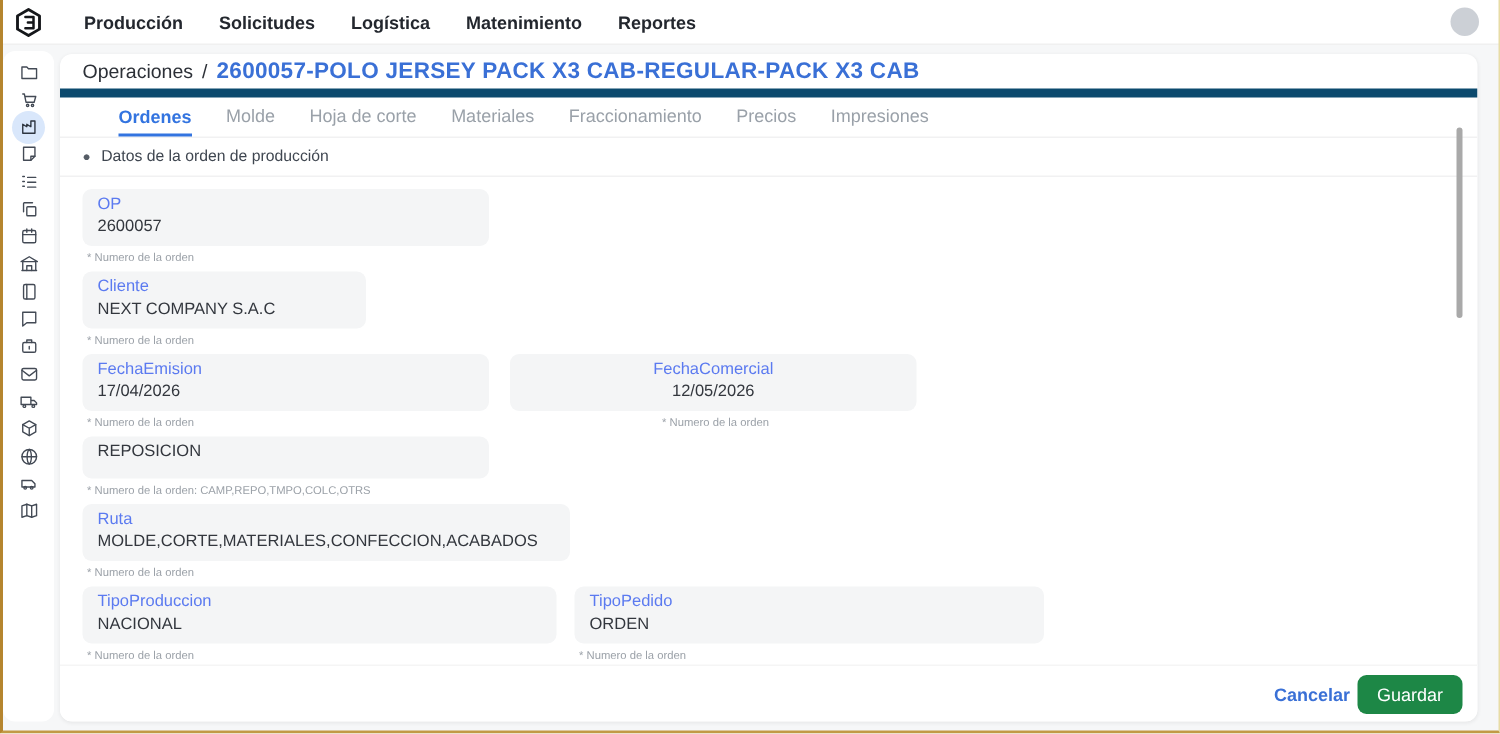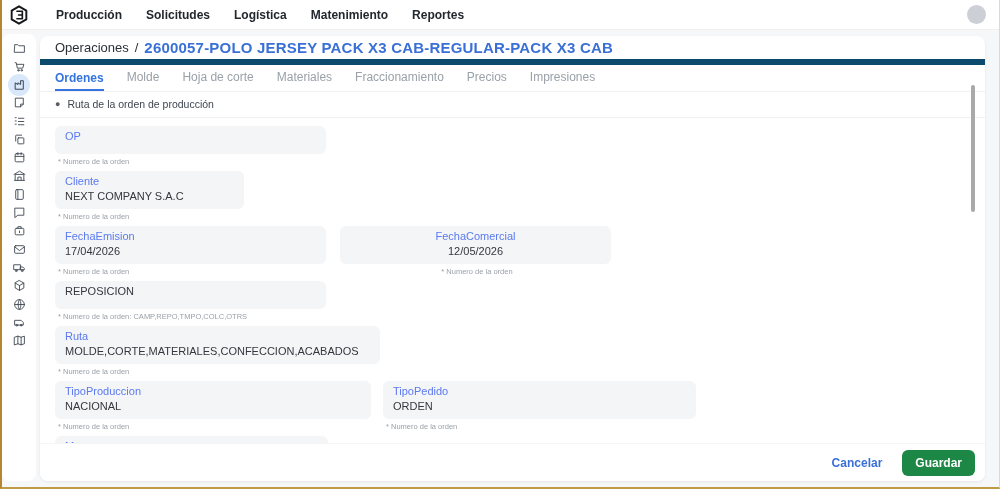--- a/index.html
+++ b/index.html
@@ -35,40 +35,40 @@
     border-radius:8px; box-shadow:0 1px 3px rgba(0,0,0,0.07); overflow:hidden; z-index:3; }
   .breadcrumb { height:29px; display:flex; align-items:center; gap:6px; padding:0 15px;
     border-bottom:6px solid #0c4a6e; font-size:13px; color:#2c3037; }
   .crumb-section { cursor:pointer; }
   .crumb-sep { color:#2c3037; }
   .crumb-link { color:#3a70d6; font-weight:700; font-size:15px; letter-spacing:0.2px;
     text-decoration:none; cursor:pointer; white-space:nowrap; }
   .tabs { display:flex; gap:23px; padding:0 15px; height:27px; align-items:flex-end;
     border-bottom:1px solid #f1f1f2; }
   .tab { font-size:12px; color:#9aa1a9; padding-bottom:7px; cursor:pointer; white-space:nowrap; }
-  .tab.active { color:#3374e0; font-weight:700; border-bottom:2.5px solid #3374e0; padding-bottom:4.5px; }
+  .tab.active { color:#3374e0; font-weight:700; border-bottom:2.5px solid #3374e0; padding-bottom:4.5px;margin-left:24px; }
   .section-header { display:flex; align-items:center; gap:7px; padding:6px 15px 7px;
     border-bottom:1px solid #f1f1f2; font-size:10.5px; color:#3f4650; }
   .bullet { font-size:9px; color:#565d66; line-height:1; }
 
   .form-area { padding:8px 15px 0; }
   .form-row { display:flex; align-items:flex-start; }
   .field-block { margin-bottom:5px; }
   .field-box { background:#f4f5f6; border-radius:6px; padding:4px 10px 5px; min-height:28px; cursor:text; }
   .field-label { font-size:11px; color:#5b7af0; margin-bottom:2px; line-height:1.2; }
   .field-value { font-size:11px; color:#33373e; line-height:1.25; white-space:nowrap; }
   .field-helper { font-size:7.5px; color:#9ba1a8; margin:3px 0 0 3px; line-height:1.2; }
 
   .panel-footer { position:absolute; bottom:0; left:0; right:0; height:38px; background:#ffffff;
     border-top:1px solid #f5f5f5; display:flex; align-items:center; justify-content:flex-end;
-    gap:20px; padding-right:10px; }
+    gap:5px; padding-right:10px; }
   .btn-cancel { background:none; border:none; color:#3a70d6; font-size:12px; font-weight:700;
     cursor:pointer; font-family:inherit; }
   .btn-save { background:#1d8746; color:#ffffff; border:none; border-radius:6px; font-size:12px;
-    font-weight:700; padding:6px 13px; cursor:pointer; font-family:inherit; }
+    font-weight:400; padding:6px 13px; cursor:pointer; font-family:inherit; }
 
   .scroll-thumb { position:absolute; left:971px; top:85px; width:4px; height:127px;
     background:#a9a9a9; border-radius:2px; z-index:10; cursor:grab; }
 </style>
 </head>
 <body>
 
 <div class="frame-border"></div>
 
 <header class="topbar">
@@ -239,27 +239,28 @@
       <span class="tab active">Ordenes</span>
       <span class="tab">Molde</span>
       <span class="tab">Hoja de corte</span>
       <span class="tab">Materiales</span>
       <span class="tab">Fraccionamiento</span>
       <span class="tab">Precios</span>
       <span class="tab">Impresiones</span>
     </div>
   <div class="section-header">
     <span class="bullet">●</span>
-    <span>Ruta de la orden de producción</span>
+    <span>Datos de la orden de producción</span>
   </div>
   <div class="form-area" id="form-area">
       <div class="form-row">
         <div class="field-block" style="width: 271px;">
           <div class="field-box">
             <div class="field-label">OP</div>
+            <div class="field-value">2600057</div>
           </div>
           <div class="field-helper">* Numero de la orden</div>
         </div>
       </div>
       <div class="form-row">
         <div class="field-block" style="width: 189px;">
           <div class="field-box">
             <div class="field-label">Cliente</div>
             <div class="field-value">NEXT COMPANY S.A.C</div>
           </div>

